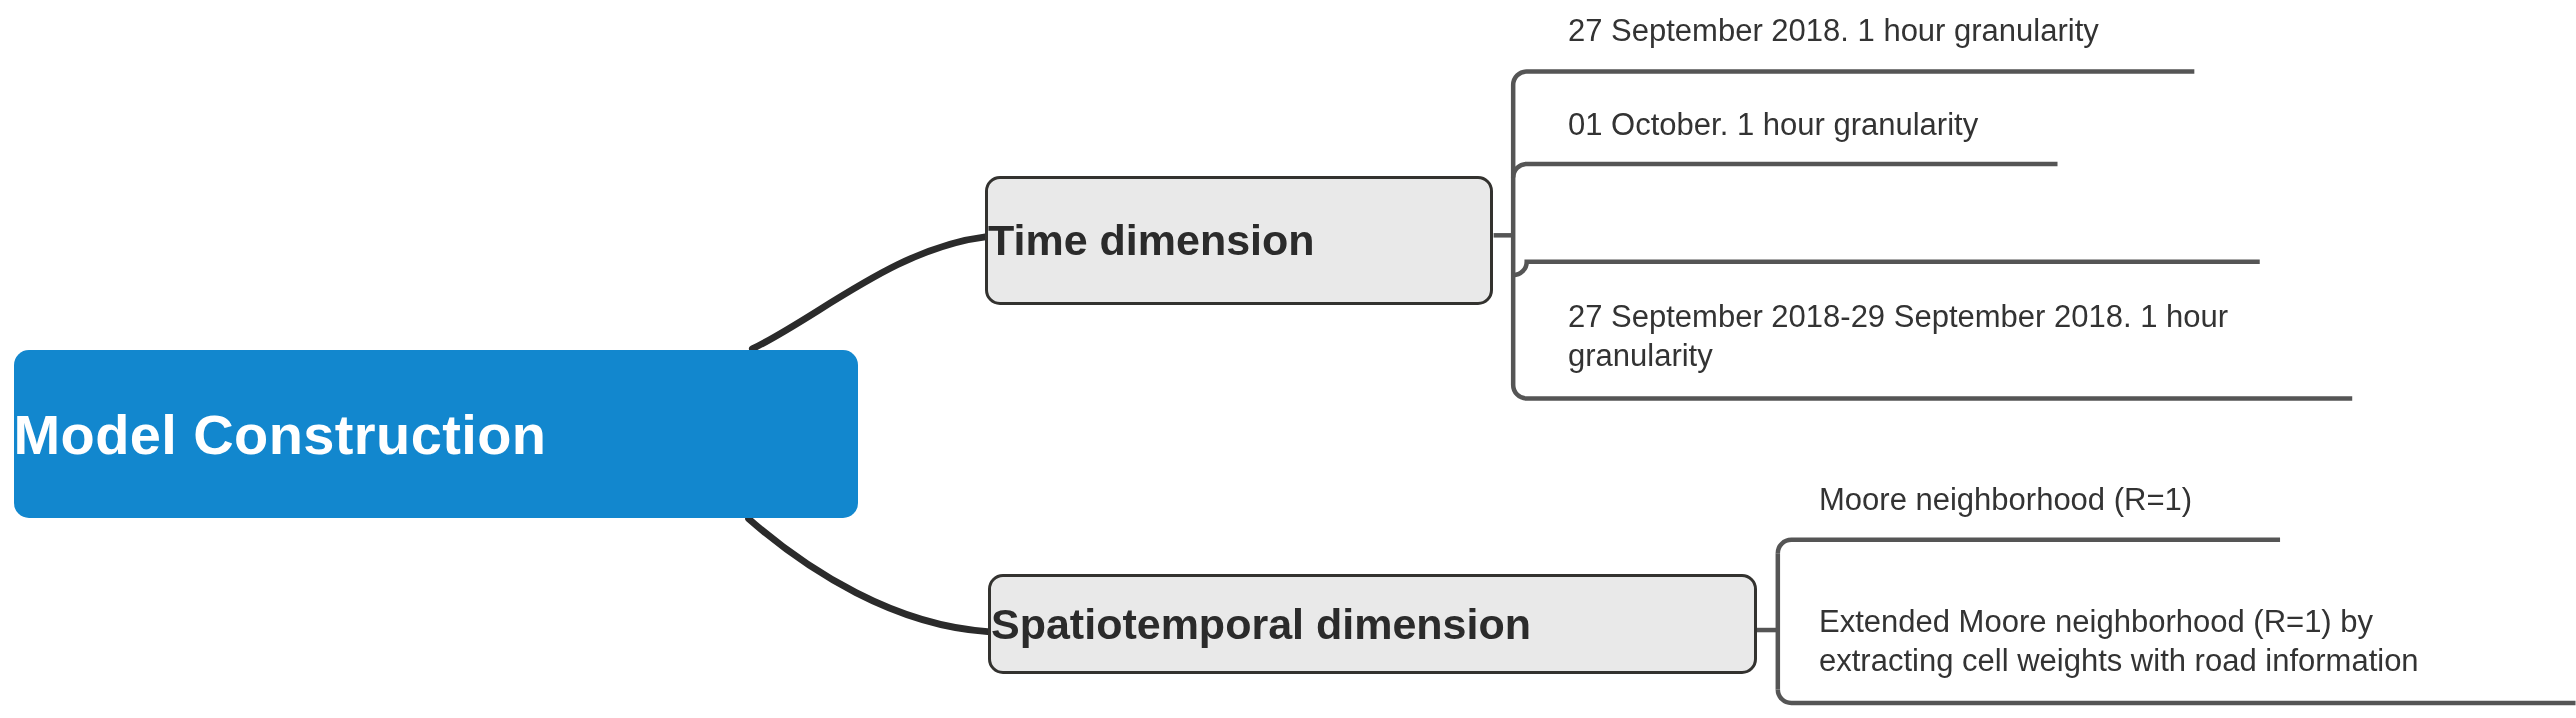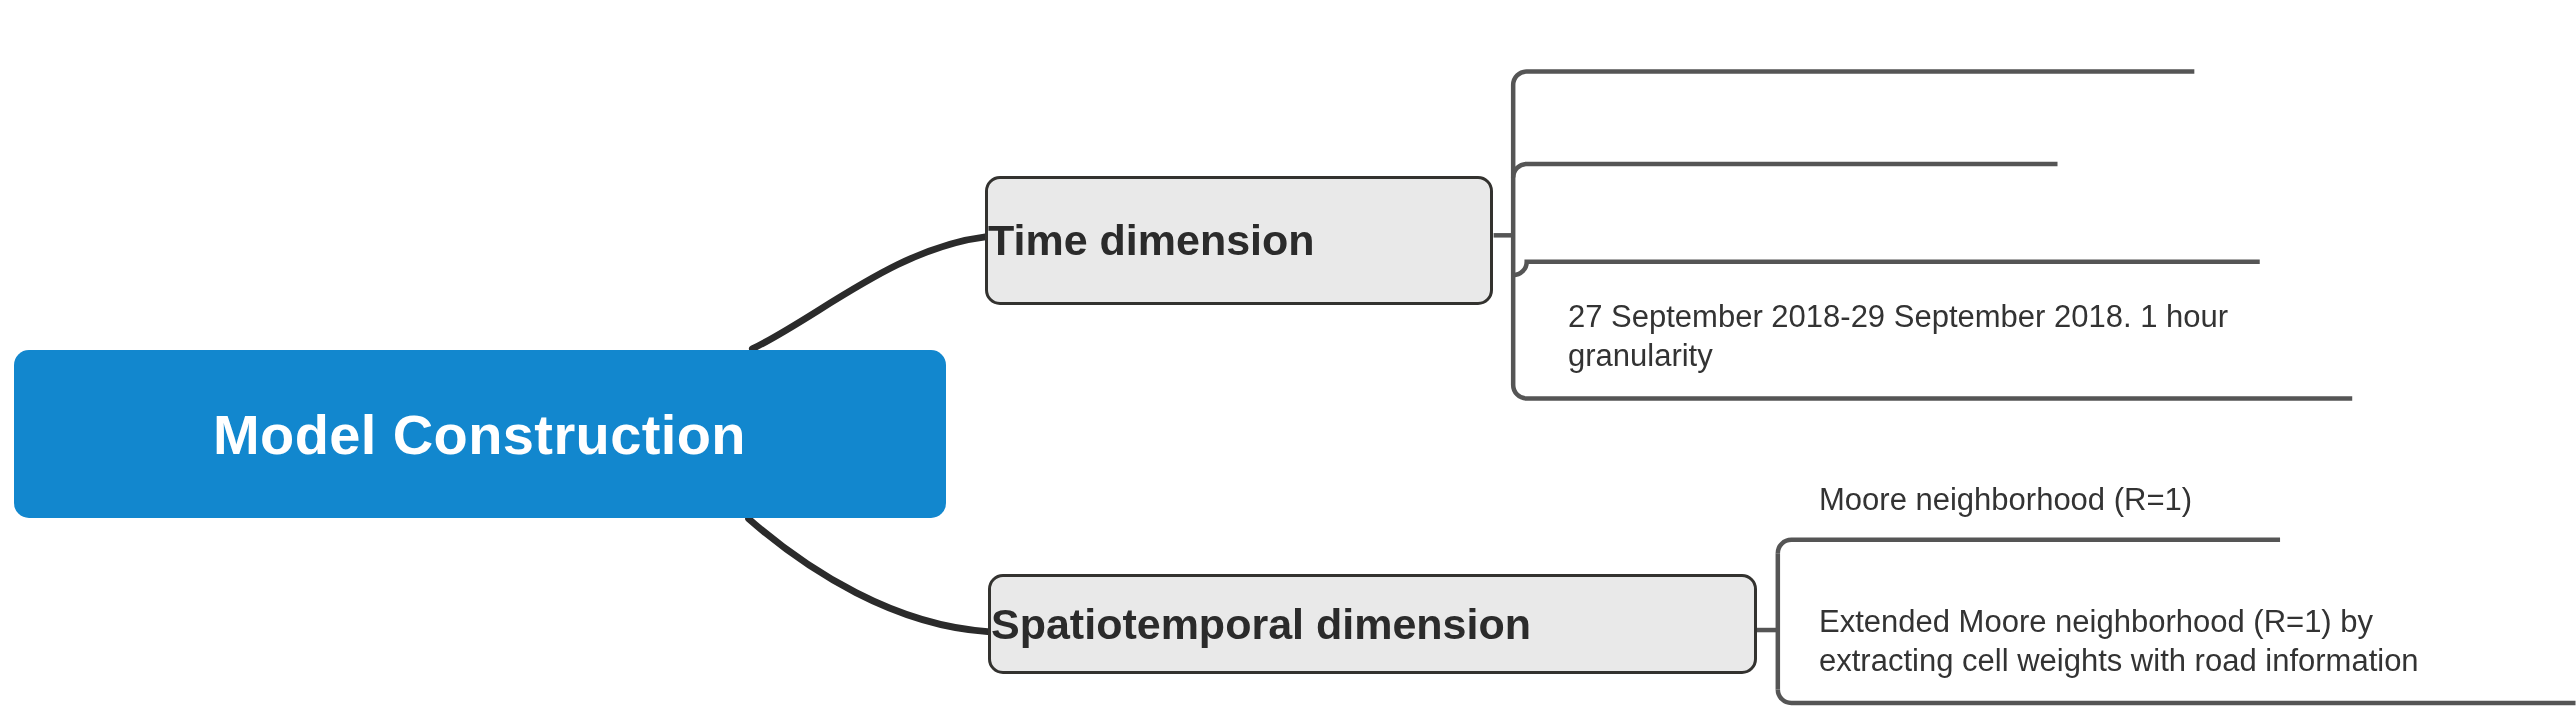--- a/index.html
+++ b/index.html
@@ -24,27 +24,26 @@
     width: 2576px;
     height: 718px;
     pointer-events: none;
   }
 
   
   .root-node {
     position: absolute;
     left: 13.5px;
     top: 350px;
-    width: 932px;
+    width: 844px;
     height: 168px;
     border-radius: 15px;
     background: #1287CE;
     display: flex;
     align-items: center;
-    justify-content: center;
     box-sizing: border-box;
   }
   .root-label {
     color: #ffffff;
     font-size: 56px;
     font-weight: bold;
     letter-spacing: 0.4px;
     white-space: nowrap;
   }
 
@@ -119,21 +118,23 @@
   </div>
 
   <div class="branch-node" id="node-time">
     <span class="branch-label">Time dimension</span>
   </div>
 
   <div class="branch-node" id="node-spatiotemporal">
     <span class="branch-label">Spatiotemporal dimension</span>
   </div>
 
+  <div class="leaf-label" style="left:1568px; top:10.5px; width:782px;">27 September 2018. 1 hour granularity</div>
 
+  <div class="leaf-label" style="left:1568px; top:105px; width:782px;">01 October. 1 hour granularity</div>
 
 
   <div class="leaf-label" style="left:1568px; top:297px; width:797px;">27 September 2018-29 September 2018. 1 hour
 granularity</div>
 
   <div class="leaf-label" style="left:1819px; top:480px; width:752px;">Moore neighborhood (R=1)</div>
 
   <div class="leaf-label" style="left:1819px; top:602px; width:760px;">Extended Moore neighborhood (R=1) by
 extracting cell weights with road information</div>
 

